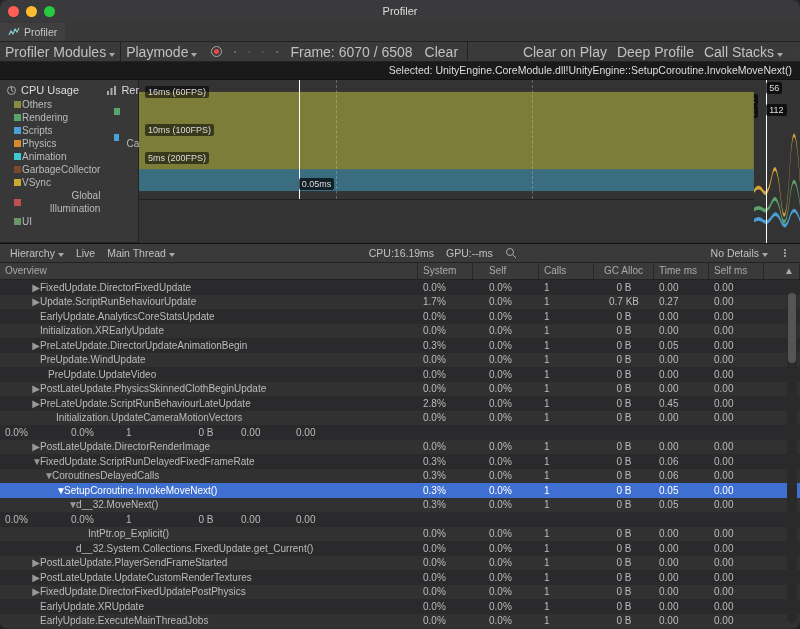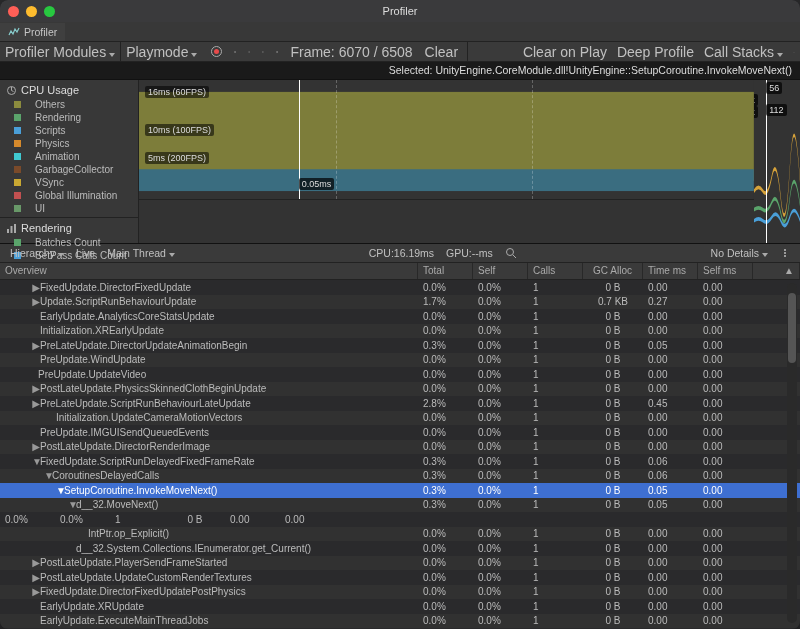--- a/index.html
+++ b/index.html
@@ -49,25 +49,25 @@
   .toolbar .rec { width: 11px; height: 11px; border-radius: 50%; border: 1px solid #aaa; display: inline-block; position: relative; }
   .toolbar .rec::after { content: ""; position: absolute; inset: 2px; border-radius: 50%; background: #e84a4a; }
   .toolbar .ticon { width: 12px; height: 12px; display: inline-flex; align-items: center; justify-content: center; }
   .selected-bar {
     height: 18px; background: #1a1a1a; text-align: right; color: #ddd; font-size: 10.5px;
     padding: 2px 8px; border-bottom: 1px solid #111;
   }
 
   
   .mid { display: flex; height: 164px; border-bottom: 1px solid #111; }
-  .sidebar { width: 139px; background: #383838; border-right: 1px solid #222; display: flex; flex-direction: column; }
+  .sidebar { width: 139px; background: #383838; border-right: 1px solid #222; display: flex; flex-direction: row; }
   .module { border-bottom: 1px solid #222; padding: 2px 0; }
   .module .hdr { display: flex; align-items: center; padding: 2px 6px; font-size: 11px; color: #ddd; gap: 4px;}
   .module ul { list-style: none; padding-left: 14px; }
-  .module li { font-size: 10px; color: #bbb; line-height: 13px; display: flex; gap: 14px; align-items: center;}
+  .module li { font-size: 10px; color: #bbb; line-height: 13px; display: flex; gap: 1px; align-items: center; text-align: right;}
   .sw { width: 7px; height: 7px; display: inline-block; }
 
   .graphs { flex: 1; display: flex; flex-direction: row; background: #333; position: relative; }
   .graph1 { height: 120px; position: relative; overflow: hidden; border-bottom: 1px solid #222;}
   .graph2 { flex: 1; position: relative; overflow: hidden; }
   .fpslabel {
     position: absolute; left: 6px; font-size: 9px; color: #ddd; background: rgba(0,0,0,0.55); padding: 1px 3px; border-radius: 2px;
   }
   .marker-line { position: absolute; top:0; bottom:0; width:0; border-left:1px dashed rgba(255,255,255,0.25); }
   .scrub { position: absolute; top:0; bottom:0; width:1px; background:#fff; }
@@ -86,21 +86,21 @@
   .hierbar .item { padding: 0 6px; color:#c0c0c0; }
 
   
   .table { flex: 1; overflow: hidden; display: flex; flex-direction: column; }
   .colhdr {
     height: 17px; display: flex; font-size: 10px; color: #aaa; background: #3a3a3a; border-bottom: 1px solid #222;
   }
   .colhdr div { padding: 2px 5px; border-right: 1px solid #282828; }
   .c-name { width: 418px; }
   .c-total { width: 55px; text-align: left; }
-  .c-self  { width: 55px; text-align: left; }
+  .c-self  { width: 55px; text-align: left; margin-left: 11px; }
   .c-calls { width: 55px; text-align: left; }
   .c-gc    { width: 60px; text-align: center; }
   .c-time  { width: 55px; text-align: left; }
   .c-selfms{ width: 55px; text-align: left; }
   .rows { flex:1; overflow-y: hidden; }
   .row {
     display: flex; font-size: 10px; color: #bbb; height: 14.5px; align-items: center;
   }
   .row.alt { background: #313131; }
   .row.sel { background: #3e6fd1; color: #fff; }
@@ -318,21 +318,21 @@
         <circle cx="5" cy="2" r="1" fill="#bbb"></circle>
         <circle cx="5" cy="5" r="1" fill="#bbb"></circle>
         <circle cx="5" cy="8" r="1" fill="#bbb"></circle>
       </svg>
   </span>
 </div>
 
 <div class="table">
   <div class="colhdr">
     <div class="c-name">Overview</div>
-    <div class="c-total">Total</div>
+    <div class="c-total">System</div>
     <div class="c-self">Self</div>
     <div class="c-calls">Calls</div>
     <div class="c-gc">GC Alloc</div>
     <div class="c-time">Time ms</div>
     <div class="c-selfms">Self ms</div>
     <div style="flex:1;text-align:right">▲</div>
   </div>
   <div class="rows" id="rows">
       <div class="row">
         <div class="cell c-name" style="padding-left:32px">
@@ -400,21 +400,21 @@
           <span>PreUpdate.WindUpdate</span>
         </div>
         <div class="cell c-total">0.0%</div>
         <div class="cell c-self">0.0%</div>
         <div class="cell c-calls">1</div>
         <div class="cell c-gc">0 B</div>
         <div class="cell c-time">0.00</div>
         <div class="cell c-selfms">0.00</div>
       </div>
       <div class="row">
-        <div class="cell c-name" style="padding-left:30px">
+        <div class="cell c-name" style="padding-left:40px">
           <span class="tri"></span>
           <span>PreUpdate.UpdateVideo</span>
         </div>
         <div class="cell c-total">0.0%</div>
         <div class="cell c-self">0.0%</div>
         <div class="cell c-calls">1</div>
         <div class="cell c-gc">0 B</div>
         <div class="cell c-time">0.00</div>
         <div class="cell c-selfms">0.00</div>
       </div>
@@ -448,24 +448,20 @@
           <span>Initialization.UpdateCameraMotionVectors</span>
         </div>
         <div class="cell c-total">0.0%</div>
         <div class="cell c-self">0.0%</div>
         <div class="cell c-calls">1</div>
         <div class="cell c-gc">0 B</div>
         <div class="cell c-time">0.00</div>
         <div class="cell c-selfms">0.00</div>
       </div>
       <div class="row">
-        <div class="cell c-name" style="padding-left:32px">
-          <span class="tri"></span>
-          <span>PreUpdate.IMGUISendQueuedEvents</span>
-        </div>
         <div class="cell c-total">0.0%</div>
         <div class="cell c-self">0.0%</div>
         <div class="cell c-calls">1</div>
         <div class="cell c-gc">0 B</div>
         <div class="cell c-time">0.00</div>
         <div class="cell c-selfms">0.00</div>
       </div>
       <div class="row alt">
         <div class="cell c-name" style="padding-left:32px">
           <span class="tri">▶</span>
@@ -542,21 +538,21 @@
         <div class="cell c-total">0.0%</div>
         <div class="cell c-self">0.0%</div>
         <div class="cell c-calls">1</div>
         <div class="cell c-gc">0 B</div>
         <div class="cell c-time">0.00</div>
         <div class="cell c-selfms">0.00</div>
       </div>
       <div class="row">
         <div class="cell c-name" style="padding-left:68px">
           <span class="tri"></span>
-          <span><afterphysics>d__32.System.Collections.IEnumerator.get_Current()</afterphysics></span>
+          <span><afterphysics>d__32.System.Collections.FixedUpdate.get_Current()</afterphysics></span>
         </div>
         <div class="cell c-total">0.0%</div>
         <div class="cell c-self">0.0%</div>
         <div class="cell c-calls">1</div>
         <div class="cell c-gc">0 B</div>
         <div class="cell c-time">0.00</div>
         <div class="cell c-selfms">0.00</div>
       </div>
       <div class="row alt">
         <div class="cell c-name" style="padding-left:32px">

